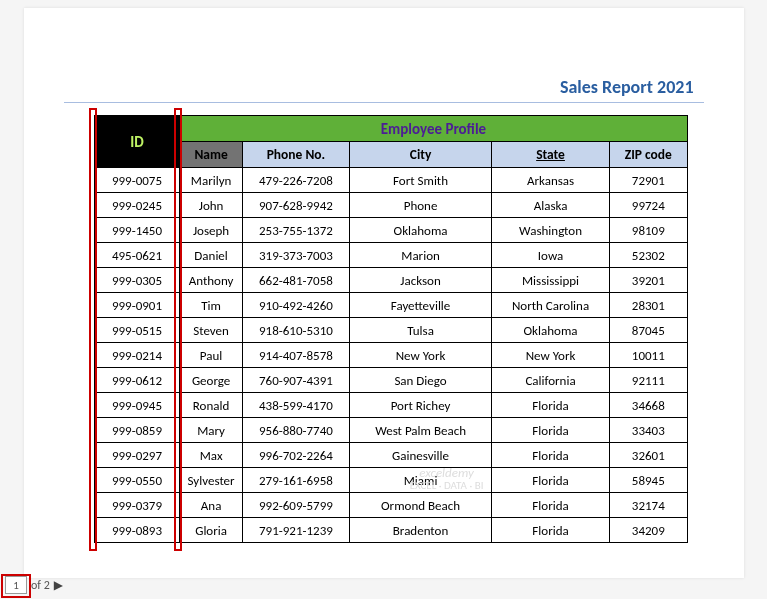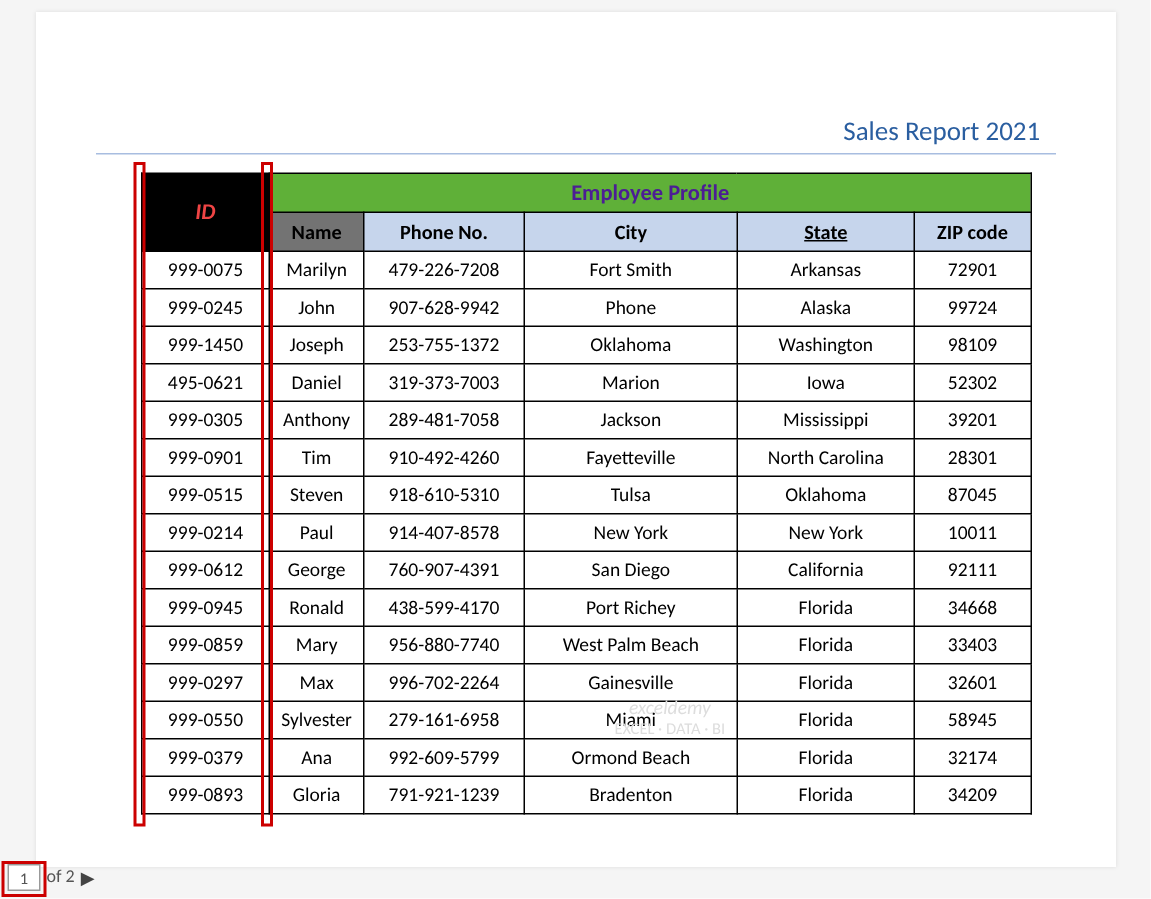--- a/index.html
+++ b/index.html
@@ -16,21 +16,21 @@
       width: 720px;
       height: 570px;
       margin: 8px auto 0;
       position: relative;
       padding: 20px 40px 0 40px;
       box-shadow: 0 0 3px rgba(0,0,0,0.1);
     }
     .header-title {
       color: #2a5ea0;
       font-size: 18px;
-      font-weight: normal;
+      font-weight: bold;
       text-align: right;
       padding-right: 10px;
       margin-top: 48px;
       margin-bottom: 4px;
     }
     .header-underline {
       border-bottom: 1.5px solid #a8bde0;
       margin-bottom: 12px;
     }
     .table-wrap {
@@ -51,25 +51,24 @@
       font-size: 13px;
     }
     th, td {
       border: 1px solid #000;
       text-align: center;
       height: 25px;
       padding: 2px 4px;
     }
     .id-header {
       background: #000;
-      color: #ef4444;
+      color: #bef264;
       font-weight: bold;
       font-size: 15px;
       width: 80px;
-      font-style: italic;
     }
     .profile-header {
       background: #5fb038;
       color: #4c1d95;
       font-weight: bold;
       font-size: 15px;
       height: 26px;
     }
     .sub-header {
       background: #c6d5ec;
@@ -188,21 +187,21 @@
             <td>495-0621</td>
             <td>Daniel</td>
             <td>319-373-7003</td>
             <td>Marion</td>
             <td>Iowa</td>
             <td>52302</td>
           </tr>
           <tr>
             <td>999-0305</td>
             <td>Anthony</td>
-            <td>289-481-7058</td>
+            <td>662-481-7058</td>
             <td>Jackson</td>
             <td>Mississippi</td>
             <td>39201</td>
           </tr>
           <tr>
             <td>999-0901</td>
             <td>Tim</td>
             <td>910-492-4260</td>
             <td>Fayetteville</td>
             <td>North Carolina</td>

